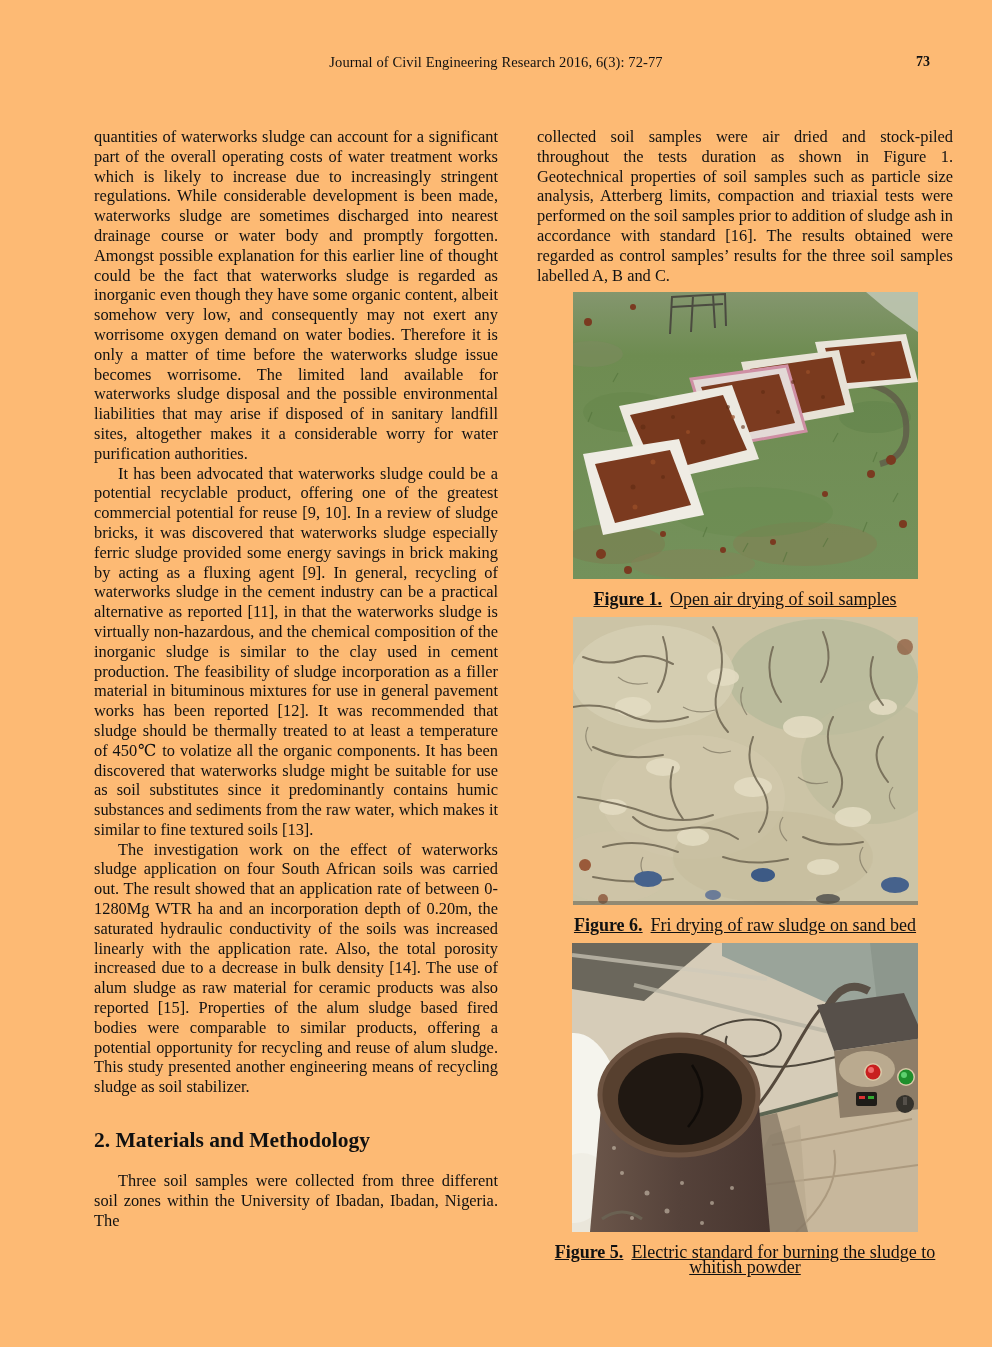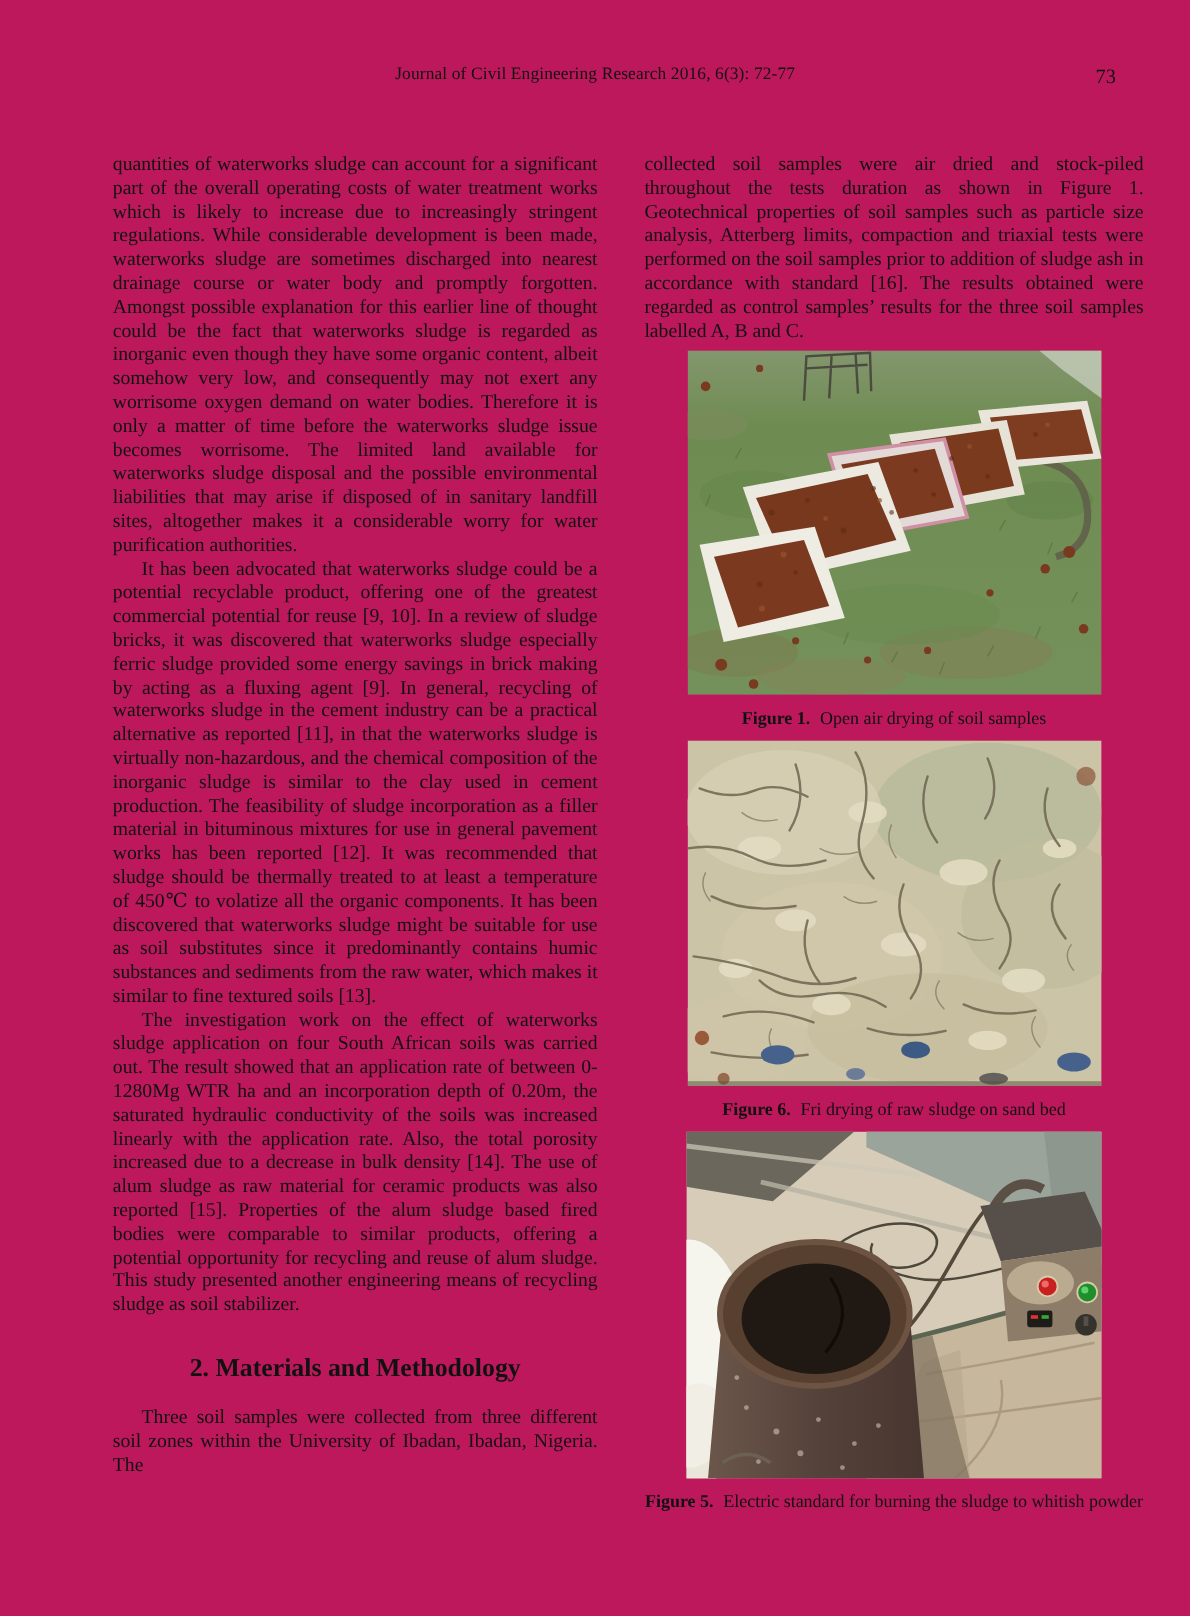--- a/index.html
+++ b/index.html
@@ -1,62 +1,64 @@
 <!DOCTYPE html>
 <html><head>
 <meta charset="utf-8">
 <style>
   html, body { margin: 0; padding: 0; background: #ffffff; }
   .page {
     position: relative;
     width: 992px;
     height: 1347px;
-    background: #be185d;
+    background: #fdba74;
     font-family: "Liberation Serif", "DejaVu Serif", serif;
     color: #111;
     overflow: hidden;
   }
   .header-line {
     position: absolute;
     top: 54px; left: 0; width: 100%;
     text-align: center;
     font-size: 14.5px;
     letter-spacing: 0.1px;
   }
   .page-number {
     position: absolute;
     top: 54px; right: 62px;
-    font-size: 17px;
+    font-size: 14px;
+    font-weight: bold;
   }
   .col {
     position: absolute;
     top: 127px;
     text-align: justify;
     font-size: 16.4px;
     line-height: 19.8px;
   }
   .col-left  { left: 94px;  width: 404px; }
   .col-right { left: 537px; width: 416px; }
   .col p { margin: 0; }
   .col p.indent { text-indent: 24px; }
   h2.section-heading {
     font-size: 21.5px;
     font-weight: bold;
-    text-align: center;
+    text-align: left;
     margin: 31px 0 18px 0;
     line-height: 25px;
   }
   figure.figure { margin: 0; padding: 0; }
   .photo-wrap { margin-top: 7px; text-align: center; }
   .photo-wrap svg { display: block; margin: 0 auto; }
   figcaption.caption {
     margin: 13px 0 10px 0;
     text-align: center;
-    font-size: 15px;
+    font-size: 18px;
     line-height: 15px;
+    text-decoration: underline;
   }
   .cap-label { font-weight: bold; margin-right: 8px; }
 </style>
 </head>
 <body>
 
 <div class="page">
 
   <div class="header-line">Journal of Civil Engineering Research 2016, 6(3): 72-77</div>
   <div class="page-number">73</div>

